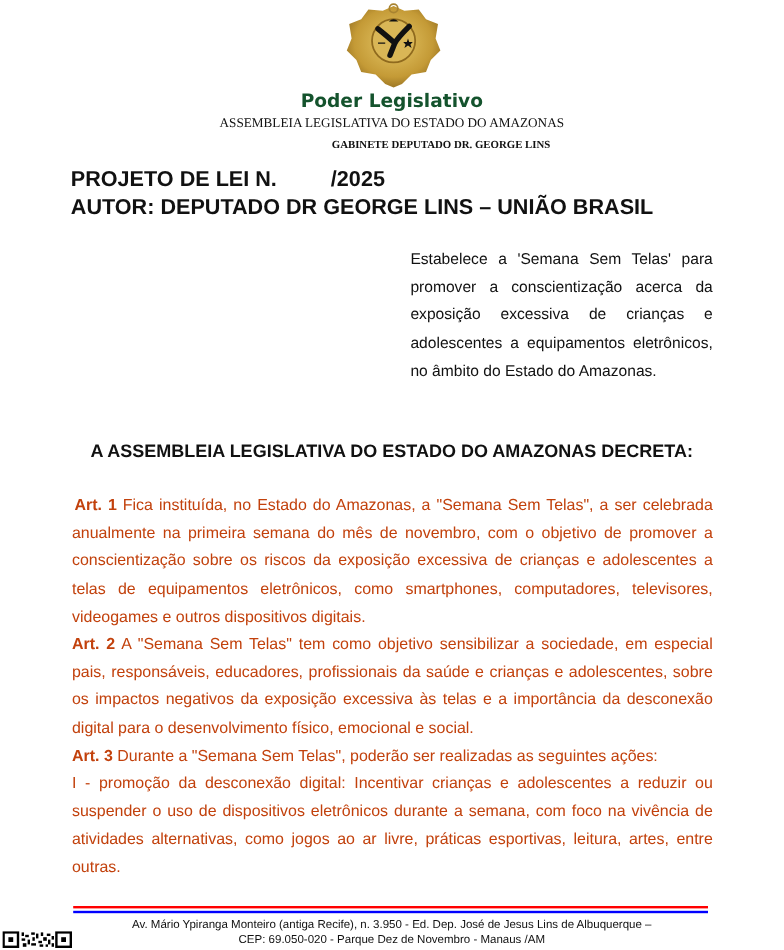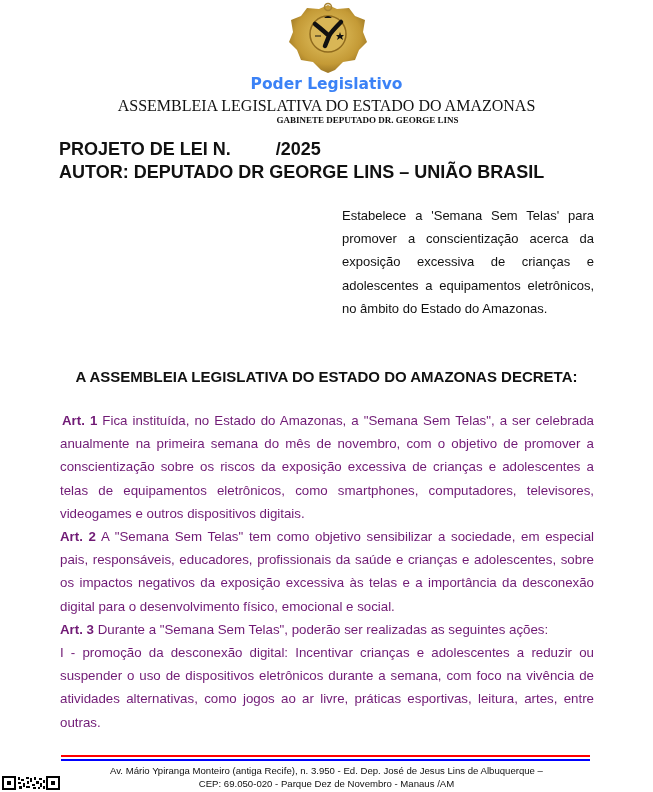--- a/index.html
+++ b/index.html
@@ -1,33 +1,33 @@
 <!DOCTYPE html>
 <html><head>
   <meta charset="utf-8">
   <style>
     html, body { margin: 0; padding: 0; background: #ffffff; }
     body { width: 653px; height: 792px; position: relative; overflow: hidden; color: #000; }
     .crest { position: absolute; left: 285px; top: 2px; width: 86px; height: 72px; }
     .hdr-title { position: absolute; left: 0; width: 653px; top: 75px; text-align: center;
-      font-family: "DejaVu Sans", sans-serif; font-weight: bold; font-size: 15.5px; color:#3b82f6; }
+      font-family: "DejaVu Sans", sans-serif; font-weight: bold; font-size: 15.5px; color:#14532d; }
     .hdr-sub { position: absolute; left: 0; width: 653px; top: 97px; text-align: center;
-      font-family: "Liberation Serif", serif; font-size: 16px; color:#111; }
+      font-family: "Liberation Serif", serif; font-size: 11px; color:#111; }
     .hdr-cab { position: absolute; left: 0; width: 653px; top: 115px; text-align: center;
       font-family: "Liberation Serif", serif; font-weight: bold; font-size: 9px; color:#111;margin-left:41px; }
     .pl { position: absolute; left: 59px; font-family: Liberation Sans, sans-serif;
       font-weight: bold; font-size: 18px; color:#111; white-space: pre; }
     .ementa { position: absolute; left: 342px; top: 204px; width: 252px;
       font-family: "Liberation Sans", sans-serif; font-size: 13px; line-height: 23.2px;
       text-align: justify; color:#111; }
     .decreta { position: absolute; left: 0; width: 653px; top: 368px; text-align: center;
       font-family: "Liberation Sans", sans-serif; font-weight: bold; font-size: 15px; color:#111; }
     .body-text { position: absolute; left: 60px; width: 534px; top: 409px;
       font-family: "Liberation Sans", sans-serif; font-size: 13.3px; line-height: 23.2px;
-      text-align: justify; color:#701a75; }
+      text-align: justify; color:#c2410c; }
     .body-text p { margin: 0; }
     .body-text .art1 { text-indent: 2px; }
     .body-text b { font-weight: bold; }
     .rule-red { position: absolute; left: 61px; width: 529px; top: 755px; height: 2px; background: #ff0000; }
     .rule-blue { position: absolute; left: 61px; width: 529px; top: 759px; height: 2px; background: #0000ff; }
     .foot { position: absolute; left: 60px; width: 533px; text-align: center;
       font-family: Liberation Sans, sans-serif; font-size: 9.6px; color:#111; white-space: nowrap; }
     .qr { position: absolute; left: 2px; top: 776px; width: 58px; height: 14px; }
   </style>
 </head>

